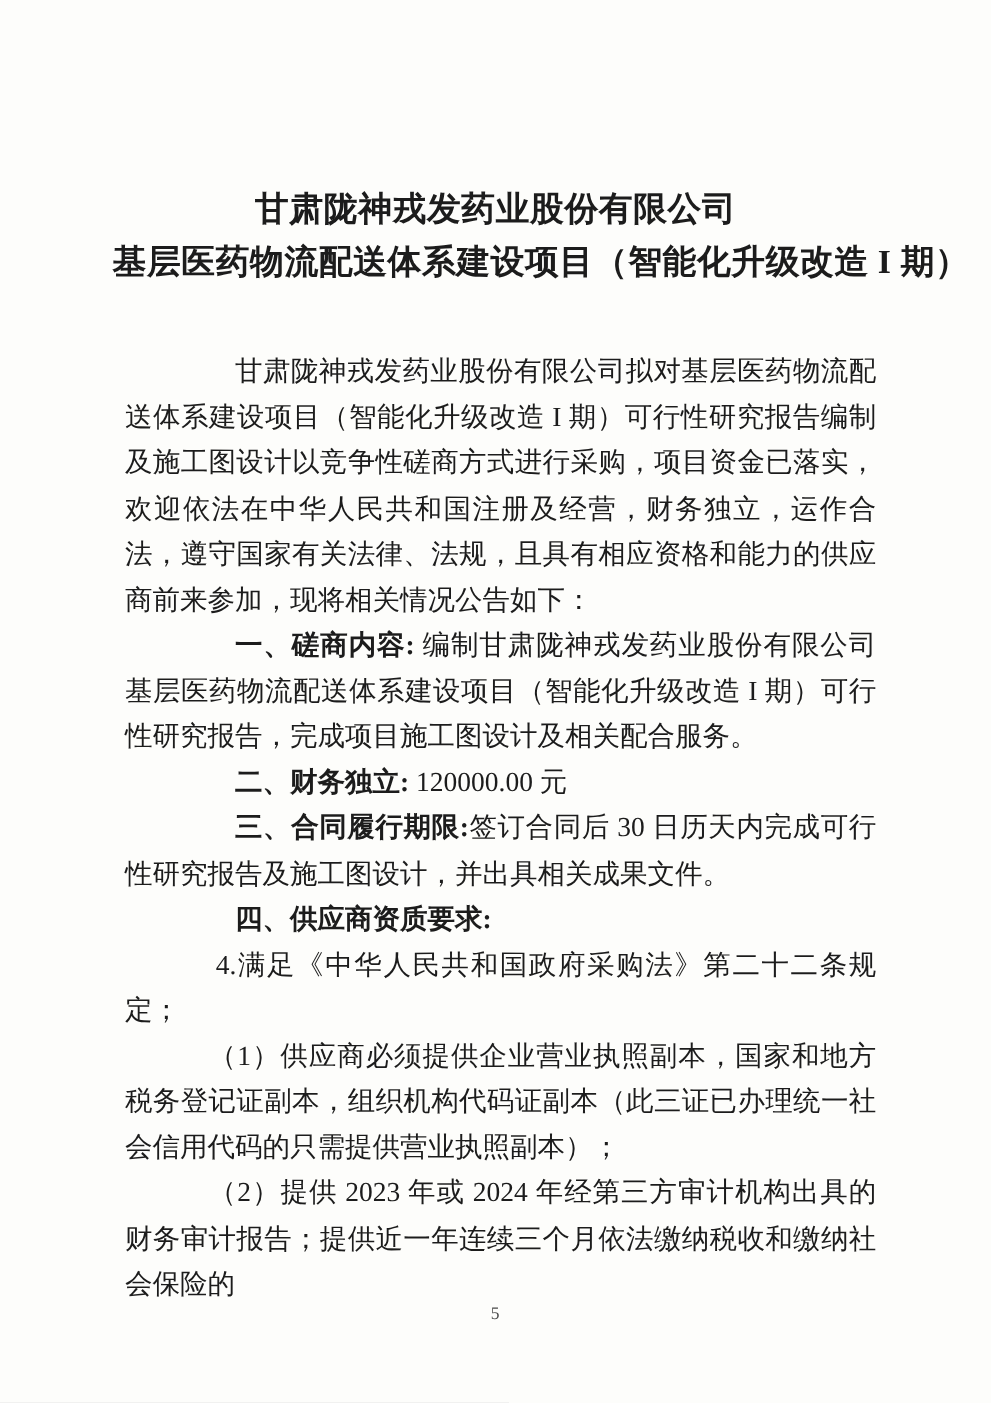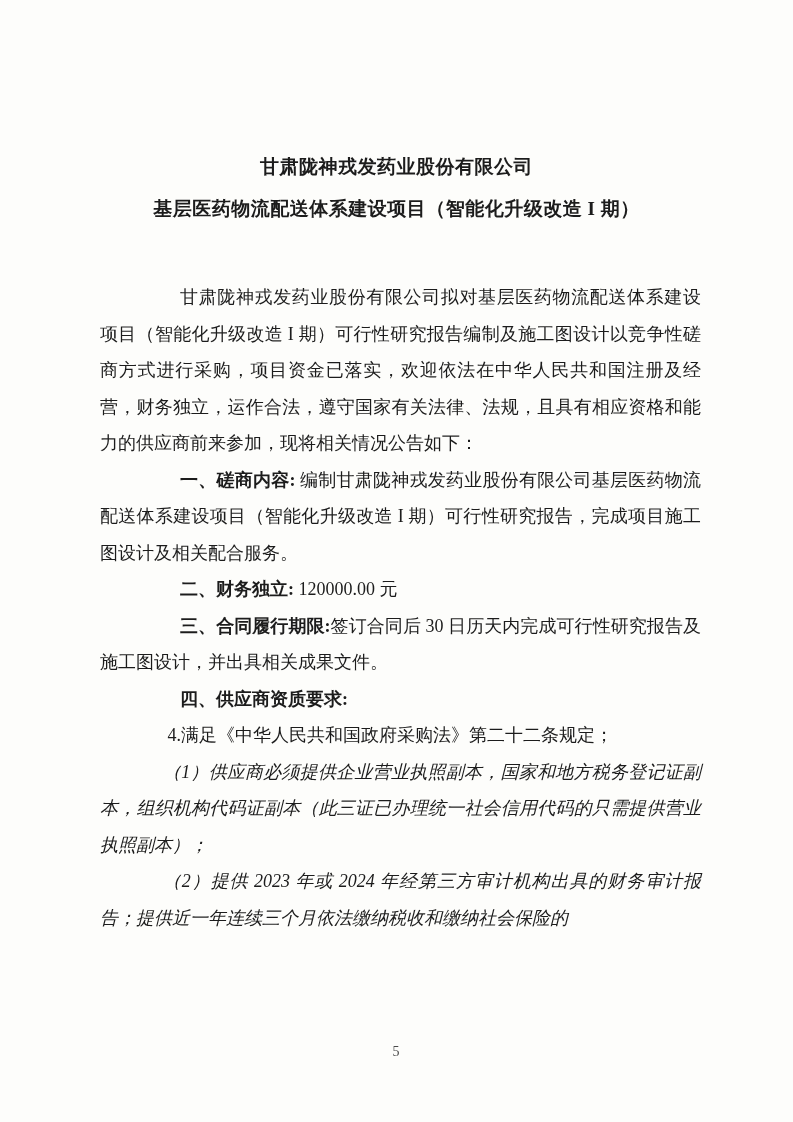--- a/index.html
+++ b/index.html
@@ -18,47 +18,46 @@
     color: #1c1c1c;
   }
   .title-block {
     position: absolute;
     top: 146px;
     left: 90px;
     width: 613px;
     text-align: center;
   }
   .title-line {
-    font-size: 19px;
+    font-size: 27px;
     font-weight: 700;
     line-height: 42px;
     letter-spacing: 0.5px;
     white-space: nowrap;
   }
   .body-block {
     position: absolute;
     top: 279px;
     left: 100px;
     width: 601px;
-    font-size: 18px;
+    font-size: 22px;
     line-height: 36.5px;
     text-align: justify;
     text-justify: inter-character;
   }
   .para {
     margin: 0;
     padding: 0;
     text-indent: 2em;
   }
   .para.indent-item {
     text-indent: 1.3em;
   }
   .para.indent-sub {
     text-indent: 1.05em;
-    font-style: italic;
   }
   .lead {
     font-weight: 700;
     margin-left: 44px;
   }
   .page-number {
     position: absolute;
     top: 1044px;
     left: 0;
     width: 100%;

